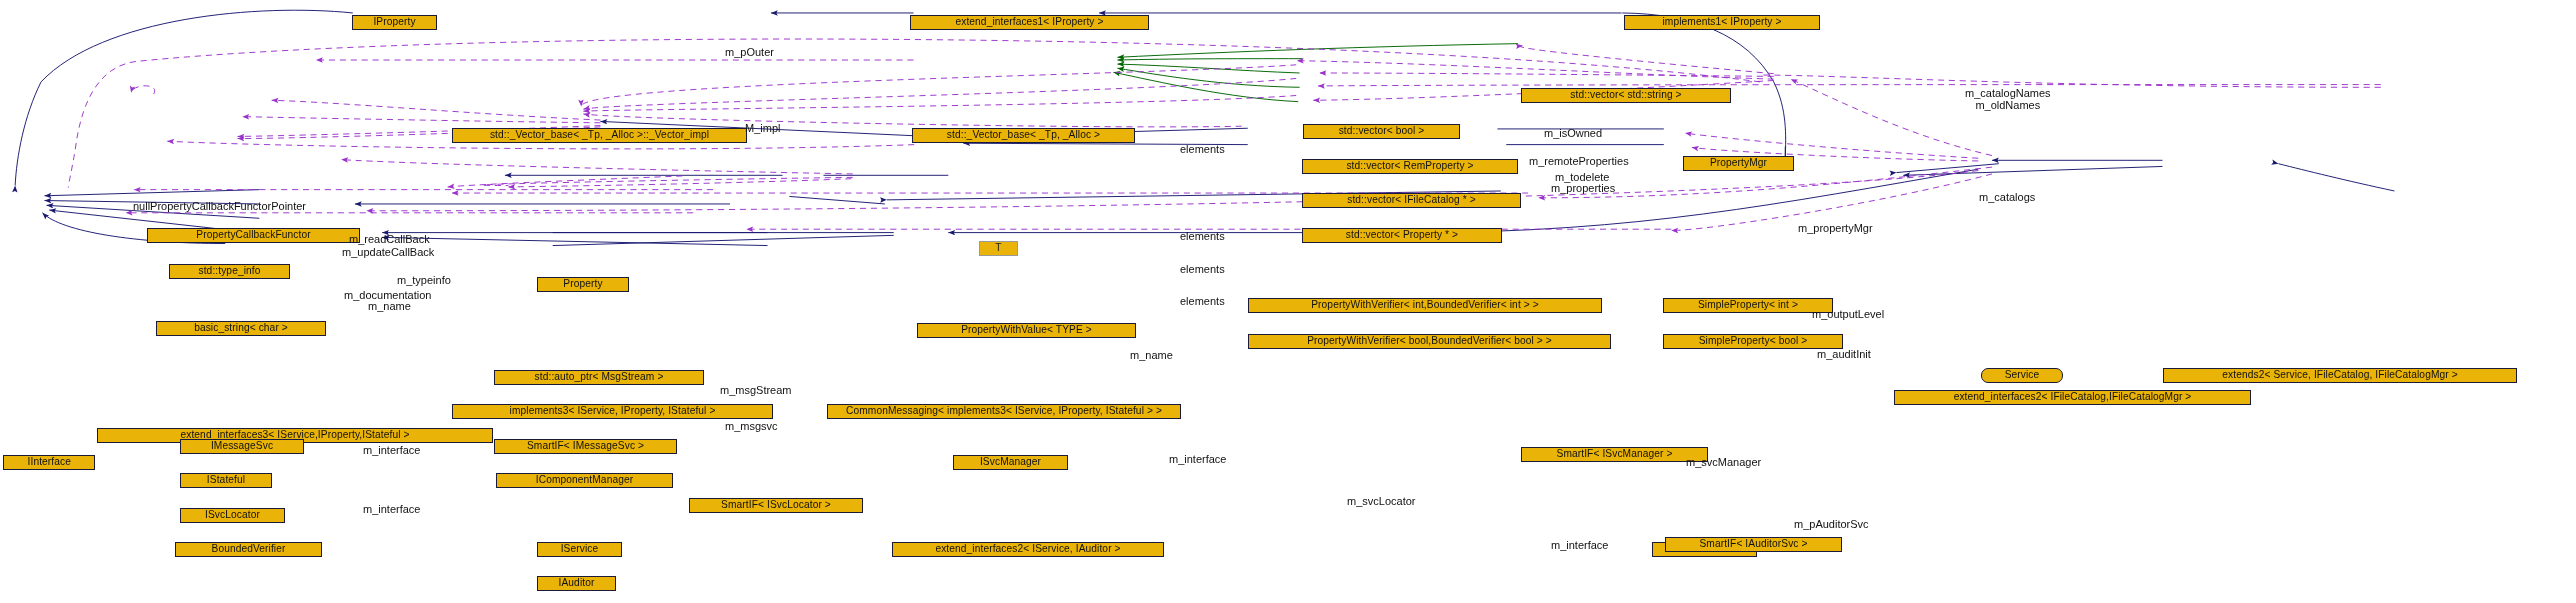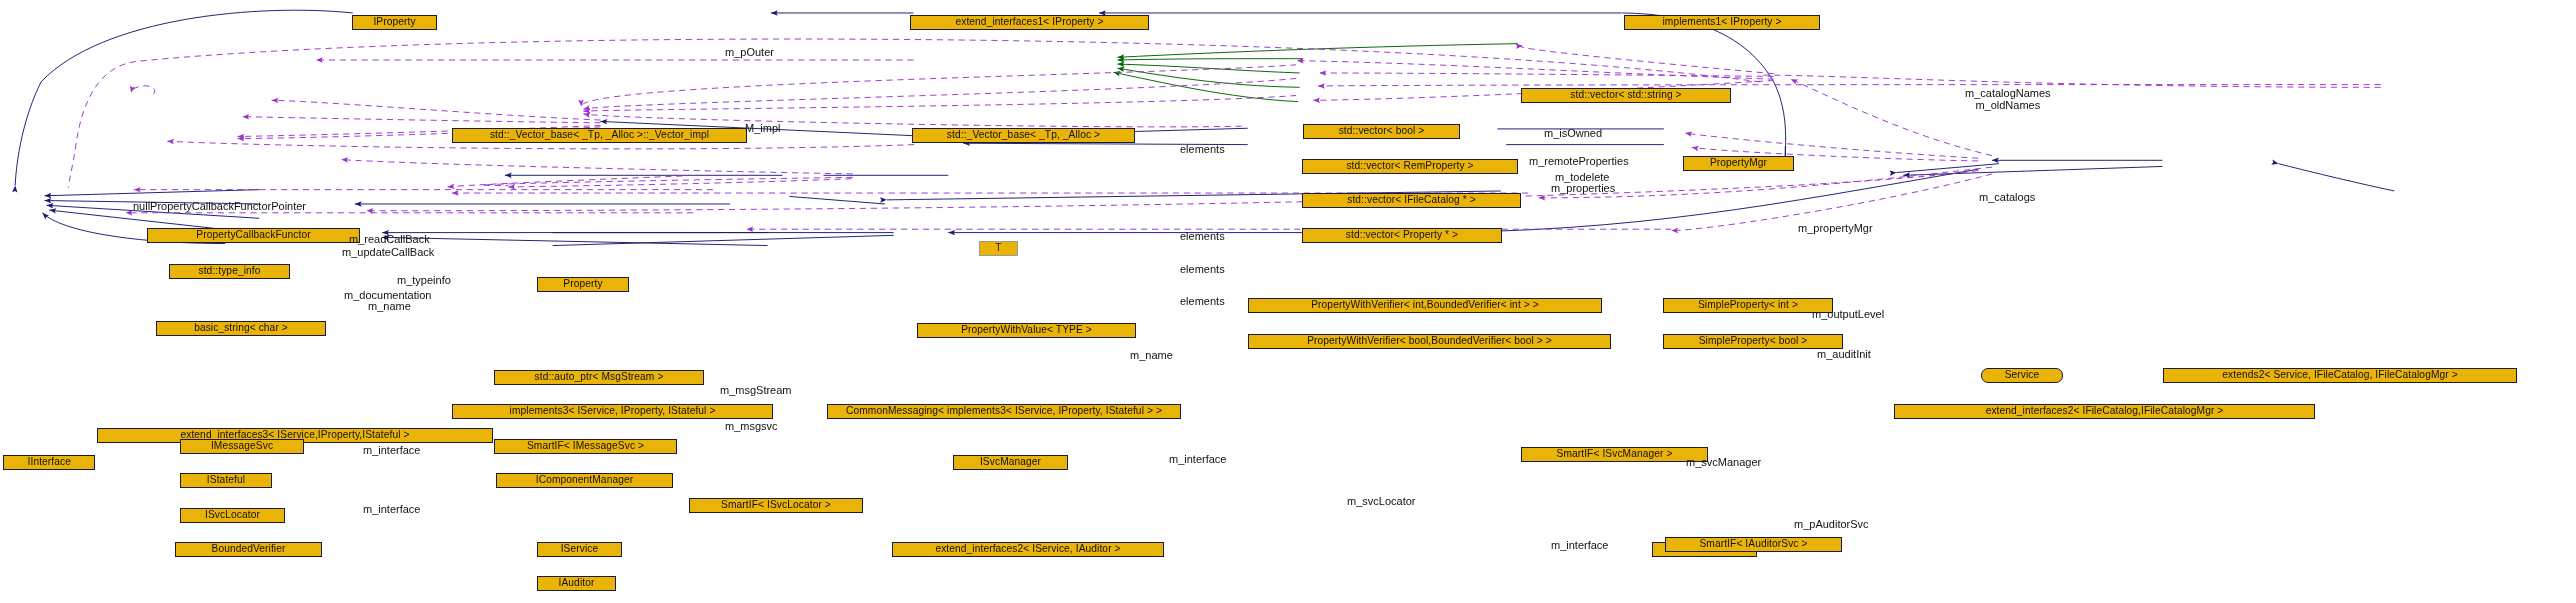--- a/index.html
+++ b/index.html
@@ -209,21 +209,21 @@
       <div class="node" style="left: 1663px; top: 298px; width: 170px;">SimpleProperty&lt; int &gt;</div>
       <div class="node" style="left: 917px; top: 323px; width: 219px;">PropertyWithValue&lt; TYPE &gt;</div>
       <div class="node" style="left: 1248px; top: 334px; width: 363px;">PropertyWithVerifier&lt; bool,BoundedVerifier&lt; bool &gt; &gt;</div>
       <div class="node" style="left: 1663px; top: 334px; width: 180px;">SimpleProperty&lt; bool &gt;</div>
       <div class="node" style="left: 1981px; top: 368px; width: 82px; border-radius: 7px;">Service</div>
       <div class="node" style="left: 2163px; top: 368px; width: 354px;">extends2&lt; Service, IFileCatalog, IFileCatalogMgr &gt;</div>
       <div class="node" style="left: 494px; top: 370px; width: 210px;">std::auto_ptr&lt; MsgStream &gt;</div>
       <div class="node" style="left: 97px; top: 428px; width: 396px;">extend_interfaces3&lt; IService,IProperty,IStateful &gt;</div>
       <div class="node" style="left: 452px; top: 404px; width: 321px;">implements3&lt; IService, IProperty, IStateful &gt;</div>
       <div class="node" style="left: 827px; top: 404px; width: 354px;">CommonMessaging&lt; implements3&lt; IService, IProperty, IStateful &gt; &gt;</div>
-      <div class="node" style="left: 1894px; top: 404px; width: 421px; text-align: right;">extend_interfaces2&lt; IFileCatalog,IFileCatalogMgr &gt;</div>
+      <div class="node" style="left: 1894px; top: 390px; width: 357px; text-align: right;">extend_interfaces2&lt; IFileCatalog,IFileCatalogMgr &gt;</div>
       <div class="node" style="left: 3.3px; top: 455px; width: 92px;">IInterface</div>
       <div class="node" style="left: 180px; top: 439px; width: 124px;">IMessageSvc</div>
       <div class="node" style="left: 494px; top: 439px; width: 183px;">SmartIF&lt; IMessageSvc &gt;</div>
       <div class="node" style="left: 953px; top: 455px; width: 115px;">ISvcManager</div>
       <div class="node" style="left: 1521px; top: 447px; width: 187px;">SmartIF&lt; ISvcManager &gt;</div>
       <div class="node" style="left: 180px; top: 473px; width: 92px;">IStateful</div>
       <div class="node" style="left: 496px; top: 473px; width: 177px;">IComponentManager</div>
       <div class="node" style="left: 180px; top: 508px; width: 105px;">ISvcLocator</div>
       <div class="node" style="left: 689px; top: 498px; width: 174px;">SmartIF&lt; ISvcLocator &gt;</div>
       <div class="node" style="left: 175px; top: 542px; width: 147px;">BoundedVerifier</div>

